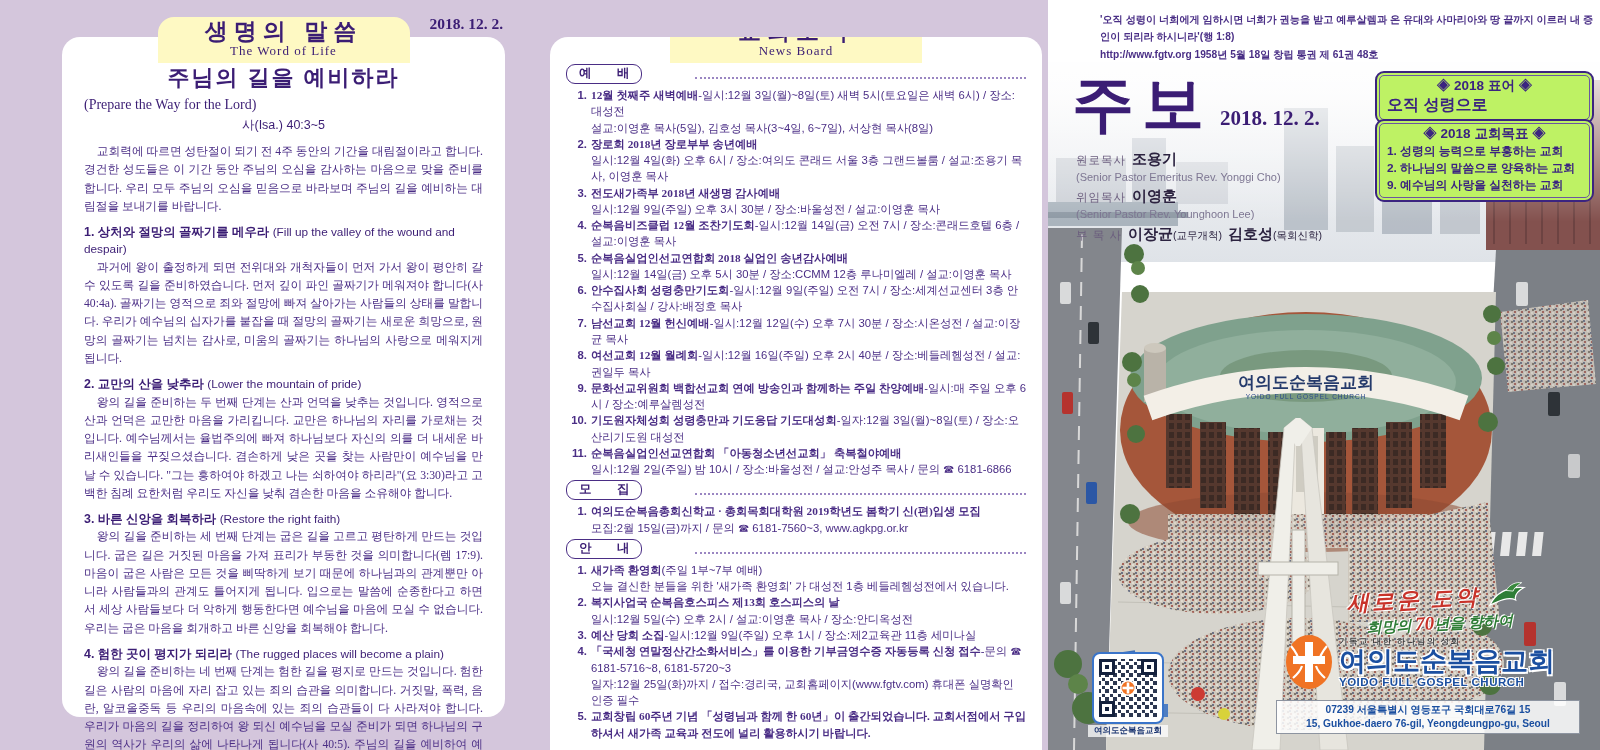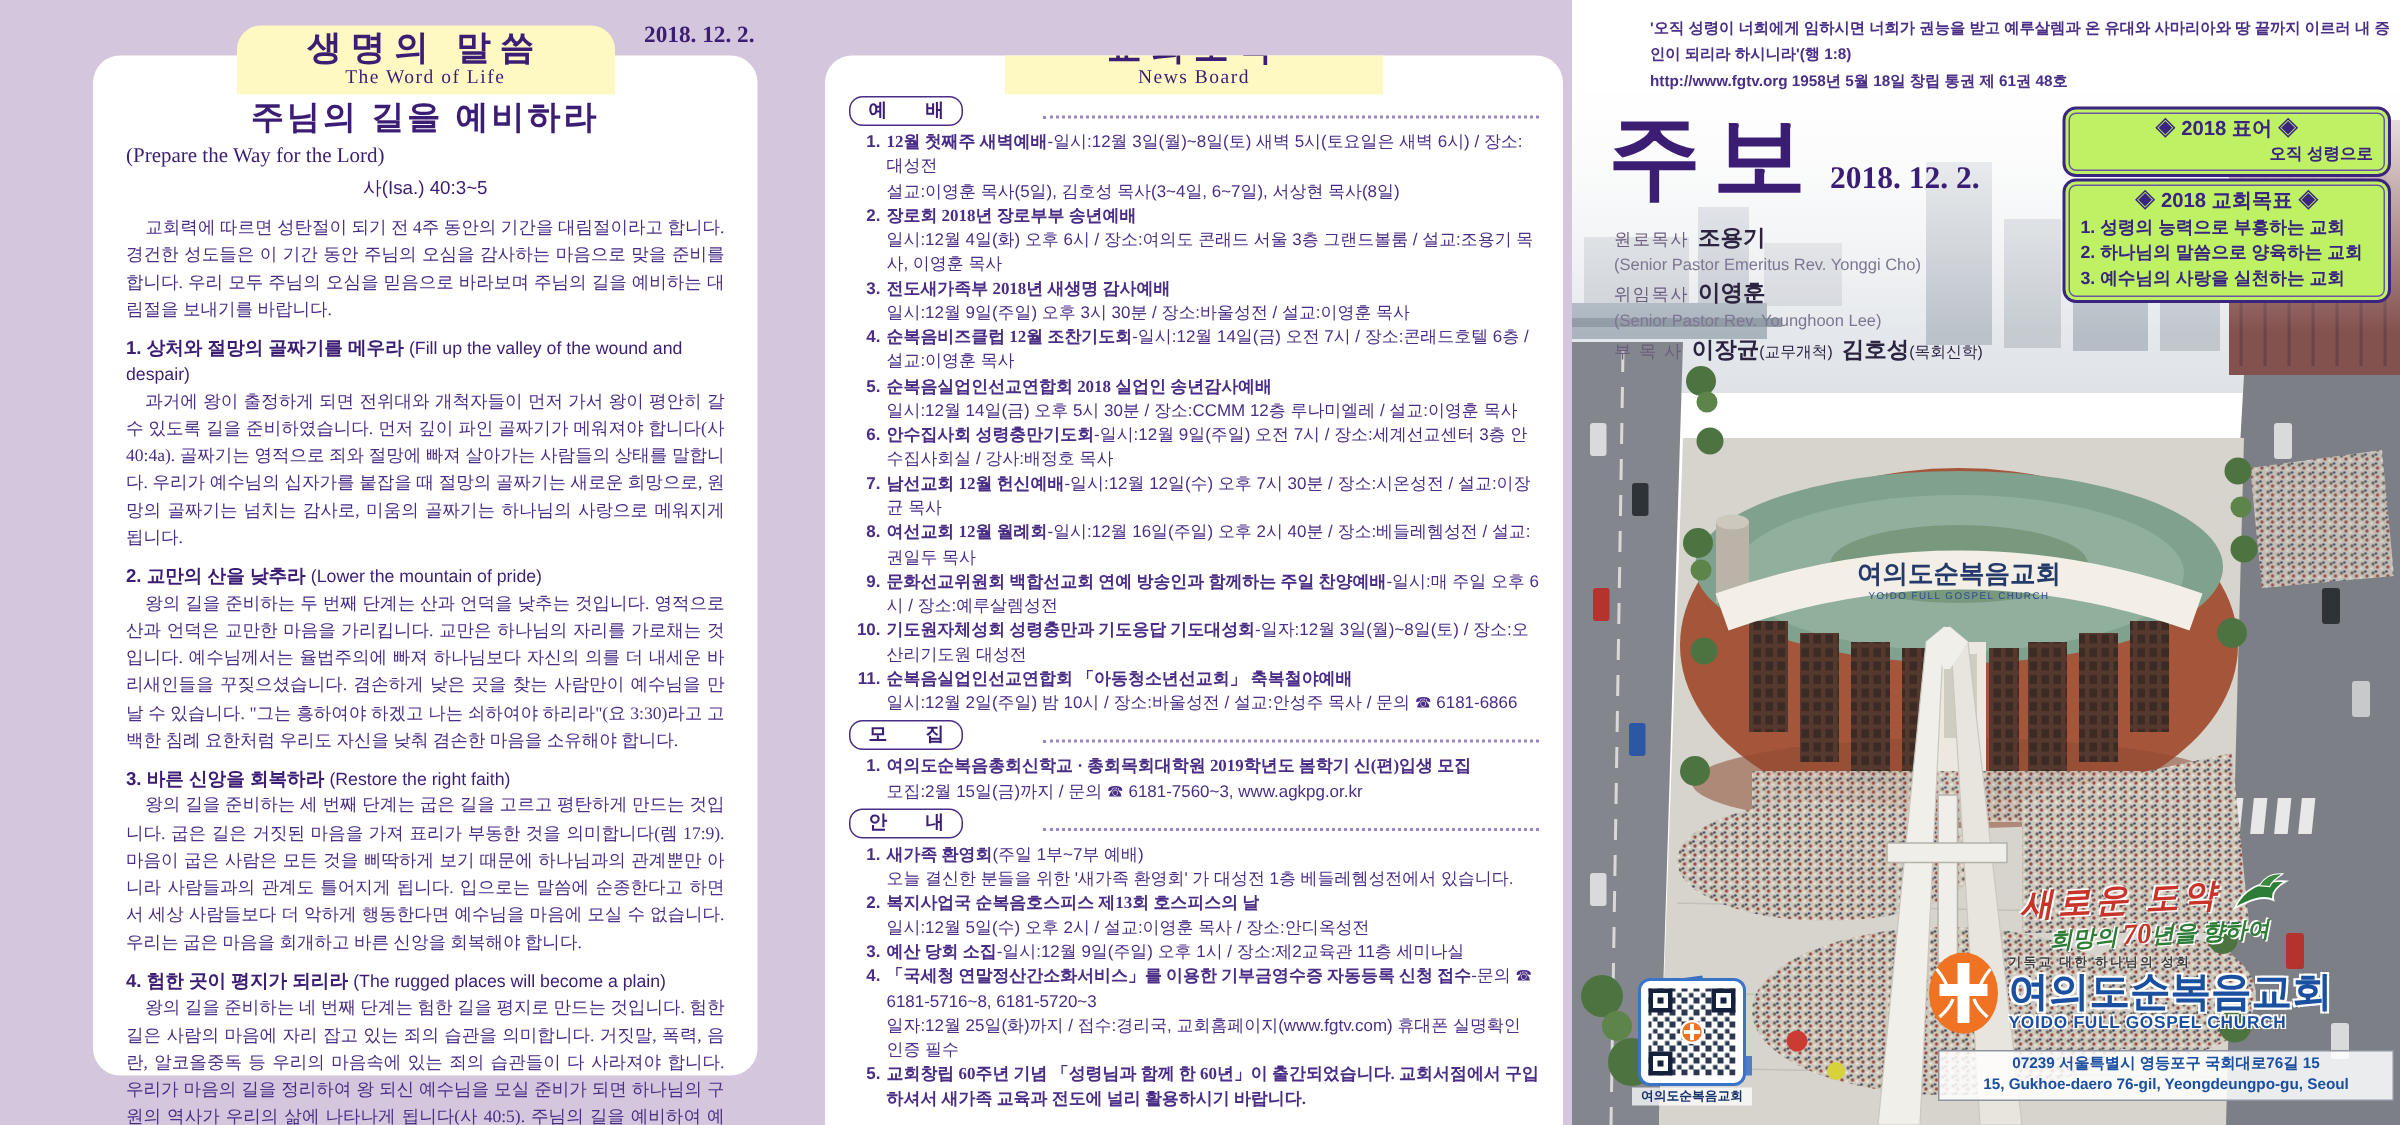--- a/index.html
+++ b/index.html
@@ -46,37 +46,37 @@
   .pastors{position:absolute;left:28px;top:148px;z-index:6;line-height:1.38;}
   .p-role{font-size:11.5px;color:#6b5d7e;letter-spacing:1px;}
   .p-name{font-size:15px;font-weight:bold;color:#2c2340;margin-left:6px;}
   .p-note{font-size:10.5px;color:#2c2340;}
   .p-en{font-size:11px;color:#7d7692;}
   .gbox{position:absolute;right:6px;width:219px;background:#bef264;border:2px solid #3b2480;
         border-radius:9px;padding:2px;box-sizing:border-box;z-index:6;}
   #gbox1{top:71px;} #gbox2{top:119px;}
   .gbox-inner{border:1px solid #6a57a0;border-radius:5px;padding:1px 7px 3px;}
   .gb-title{text-align:center;font-weight:bold;font-size:13.5px;color:#3b2480;}
-  .gb-line{text-align:right;font-weight:bold;font-size:11px;color:#3b2480;}
+  .gb-line{text-align:left;font-weight:bold;font-size:16px;color:#3b2480;}
   .gb-item{font-weight:bold;font-size:11.8px;line-height:1.45;color:#3b2480;text-align:left;}
   .slogan{position:absolute;left:236px;top:584px;width:310px;z-index:6;transform:rotate(-3deg);
         font-family:"Liberation Serif",serif;font-weight:bold;font-style:italic;text-align:center;}
   .sl1-row{display:flex;align-items:center;justify-content:center;}
   .sl1{font-size:22px;color:#c8332a;letter-spacing:3px;text-shadow:1px 1px 0 #fff,-1px -1px 0 #fff;}
   .sl2{font-size:15px;color:#2e7d36;text-shadow:1px 1px 0 #fff,-1px -1px 0 #fff;margin-top:-2px;}
   .sl2 .num{color:#c8332a;font-size:19px;}
   .brand{position:absolute;left:236px;top:634px;width:314px;display:flex;align-items:center;z-index:6;}
   .brand-right{margin-left:5px;}
   .denom{font-size:8.5px;color:#3c3c3c;font-weight:bold;letter-spacing:1.5px;
         text-shadow:0 0 2px #fff,0 0 2px #fff;}
   .bname{font-size:27px;font-weight:bold;color:#1b4fa0;line-height:1.02;white-space:nowrap;
         text-shadow:-1.5px -1.5px 0 #fff,1.5px -1.5px 0 #fff,-1.5px 1.5px 0 #fff,1.5px 1.5px 0 #fff;}
   .bname-en{font-size:11.5px;font-weight:bold;color:#1b4fa0;letter-spacing:0.5px;white-space:nowrap;
         text-shadow:-1px -1px 0 #fff,1px -1px 0 #fff,-1px 1px 0 #fff,1px 1px 0 #fff;}
-  .addr{position:absolute;left:244px;top:700px;width:302px;background:rgba(255,255,255,.85);
+  .addr{position:absolute;left:228px;top:700px;width:302px;background:rgba(255,255,255,.85);
         border:1px solid #8d94a0;text-align:center;font-size:10.2px;font-weight:bold;color:#1b4fa0;
         line-height:1.35;padding:2px 0;z-index:6;}
   .qr{position:absolute;left:40px;top:652px;width:80px;text-align:center;z-index:6;}
   .qr-box{background:#fff;border:2px solid #3a74c9;border-radius:8px;padding:3px;width:72px;height:72px;
         box-sizing:border-box;margin:0 auto;}
   .qr-label{font-size:8.5px;font-weight:bold;color:#16306e;background:rgba(255,255,255,.75);margin-top:1px;}
 </style>
 </head>
 <body>
 
@@ -379,21 +379,21 @@
     <div class="gbox-inner">
       <div class="gb-title">◈ 2018 표어 ◈</div>
       <div class="gb-line">오직 성령으로</div>
     </div>
   </div>
   <div class="gbox" id="gbox2">
     <div class="gbox-inner">
       <div class="gb-title">◈ 2018 교회목표 ◈</div>
       <div class="gb-item">1. 성령의 능력으로 부흥하는 교회</div>
       <div class="gb-item">2. 하나님의 말씀으로 양육하는 교회</div>
-      <div class="gb-item">3. 예수님의 사랑을 실천하는 교회</div>
+      <div class="gb-item">9. 예수님의 사랑을 실천하는 교회</div>
     </div>
   </div>
 
   <div class="slogan">
     <div class="sl1-row">
       <span class="sl1">새로운 도약</span>
       <svg width="44" height="30" viewBox="0 0 44 30" style="margin-left:6px">
         <path d="M3 24 C9 12, 22 6, 38 8 C30 12, 28 16, 29 20 C22 16, 12 20, 3 24 Z" fill="#2e7d36" stroke="#ffffff" stroke-width="1.2"></path>
         <path d="M20 10 C24 4, 30 2, 36 3 C31 6, 28 8, 27 11 Z" fill="#3a8a3f" stroke="#fff" stroke-width="0.8"></path>
       </svg>

